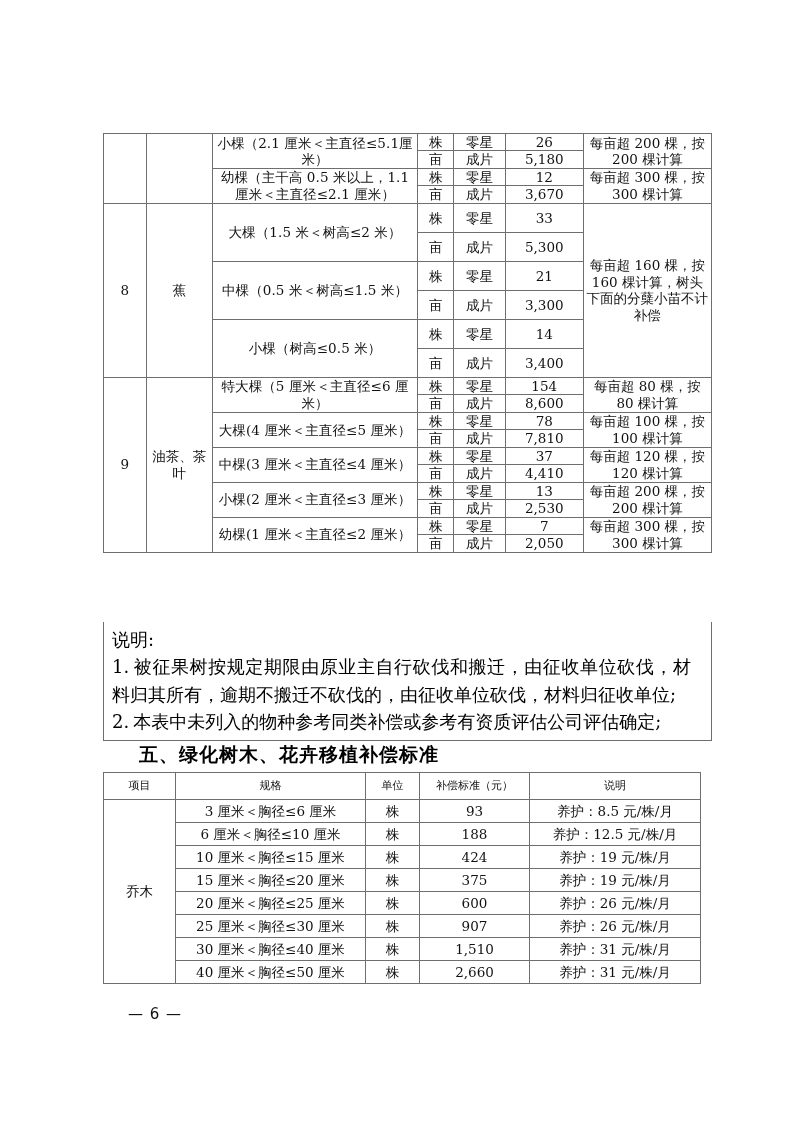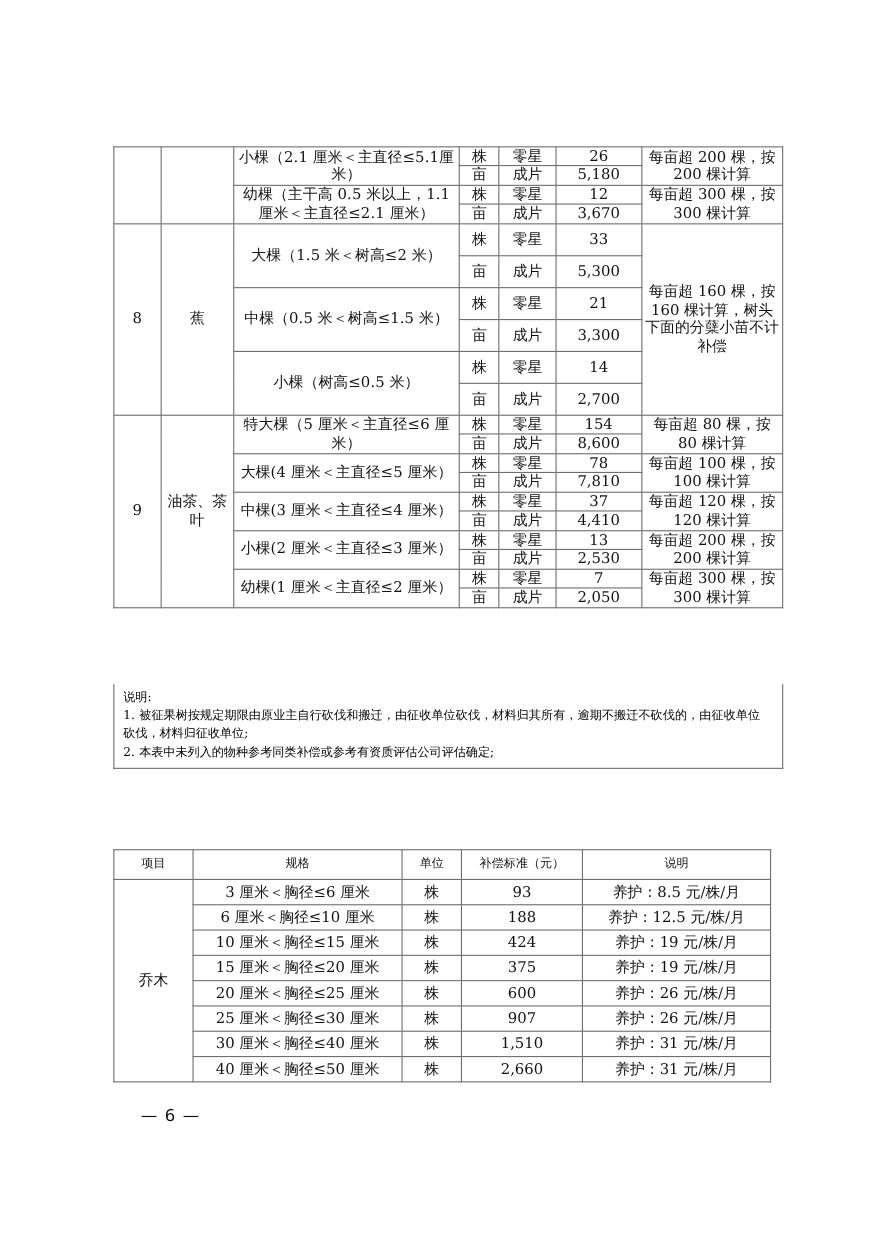--- a/index.html
+++ b/index.html
@@ -74,21 +74,21 @@
   
   #notes-block {
     position: absolute;
     left: 103px;
     top: 622px;
     width: 609px;
     border: 1px solid #6f6f6f;
     border-top: none;
     box-sizing: border-box;
     padding: 4px 20px 5px 8px;
-    font-size: 11px;
+    font-size: 18px;
     line-height: 1.52;
   }
   #notes-block .note-title { margin: 0 0 0 0; }
   #notes-block .note-line  { margin: 0; text-align: justify; }
   #notes-block .note-line .num { margin-right: 4px; }
 
   
   #section-heading {
     position: absolute;
     left: 103px;
@@ -208,21 +208,21 @@
       </tr>
       <tr class="r-tall">
         <td rowspan="2" class="spec-cell">小棵（树高≤0.5 米）</td>
         <td>株</td>
         <td>零星</td>
         <td class="value-cell">14</td>
       </tr>
       <tr class="r-tall">
         <td>亩</td>
         <td>成片</td>
-        <td class="value-cell">2,700</td>
+        <td class="value-cell">3,400</td>
       </tr>
 
       <tr>
         <td rowspan="10">9</td>
         <td rowspan="10">油茶、茶叶</td>
         <td rowspan="2" class="spec-cell">特大棵（5 厘米＜主直径≤6 厘米）</td>
         <td>株</td>
         <td>零星</td>
         <td class="value-cell">154</td>
         <td rowspan="2" class="note-cell">每亩超 80 棵，按 80 棵计算</td>
@@ -291,20 +291,21 @@
   <div id="notes-block">
     <p class="note-title">说明:</p>
     <p class="note-line">
       <span class="num">1.</span><span>被征果树按规定期限由原业主自行砍伐和搬迁，由征收单位砍伐，材料归其所有，逾期不搬迁不砍伐的，由征收单位砍伐，材料归征收单位;</span>
     </p>
     <p class="note-line">
       <span class="num">2.</span><span>本表中未列入的物种参考同类补偿或参考有资质评估公司评估确定;</span>
     </p>
   </div>
 
+  <div id="section-heading">五、绿化树木、花卉移植补偿标准</div>
 
   <table id="table-green" class="tbl">
     <colgroup>
       <col class="g-item">
         <col class="g-spec">
         <col class="g-unit">
         <col class="g-std">
         <col class="g-note">
     </colgroup>
     <tbody>

